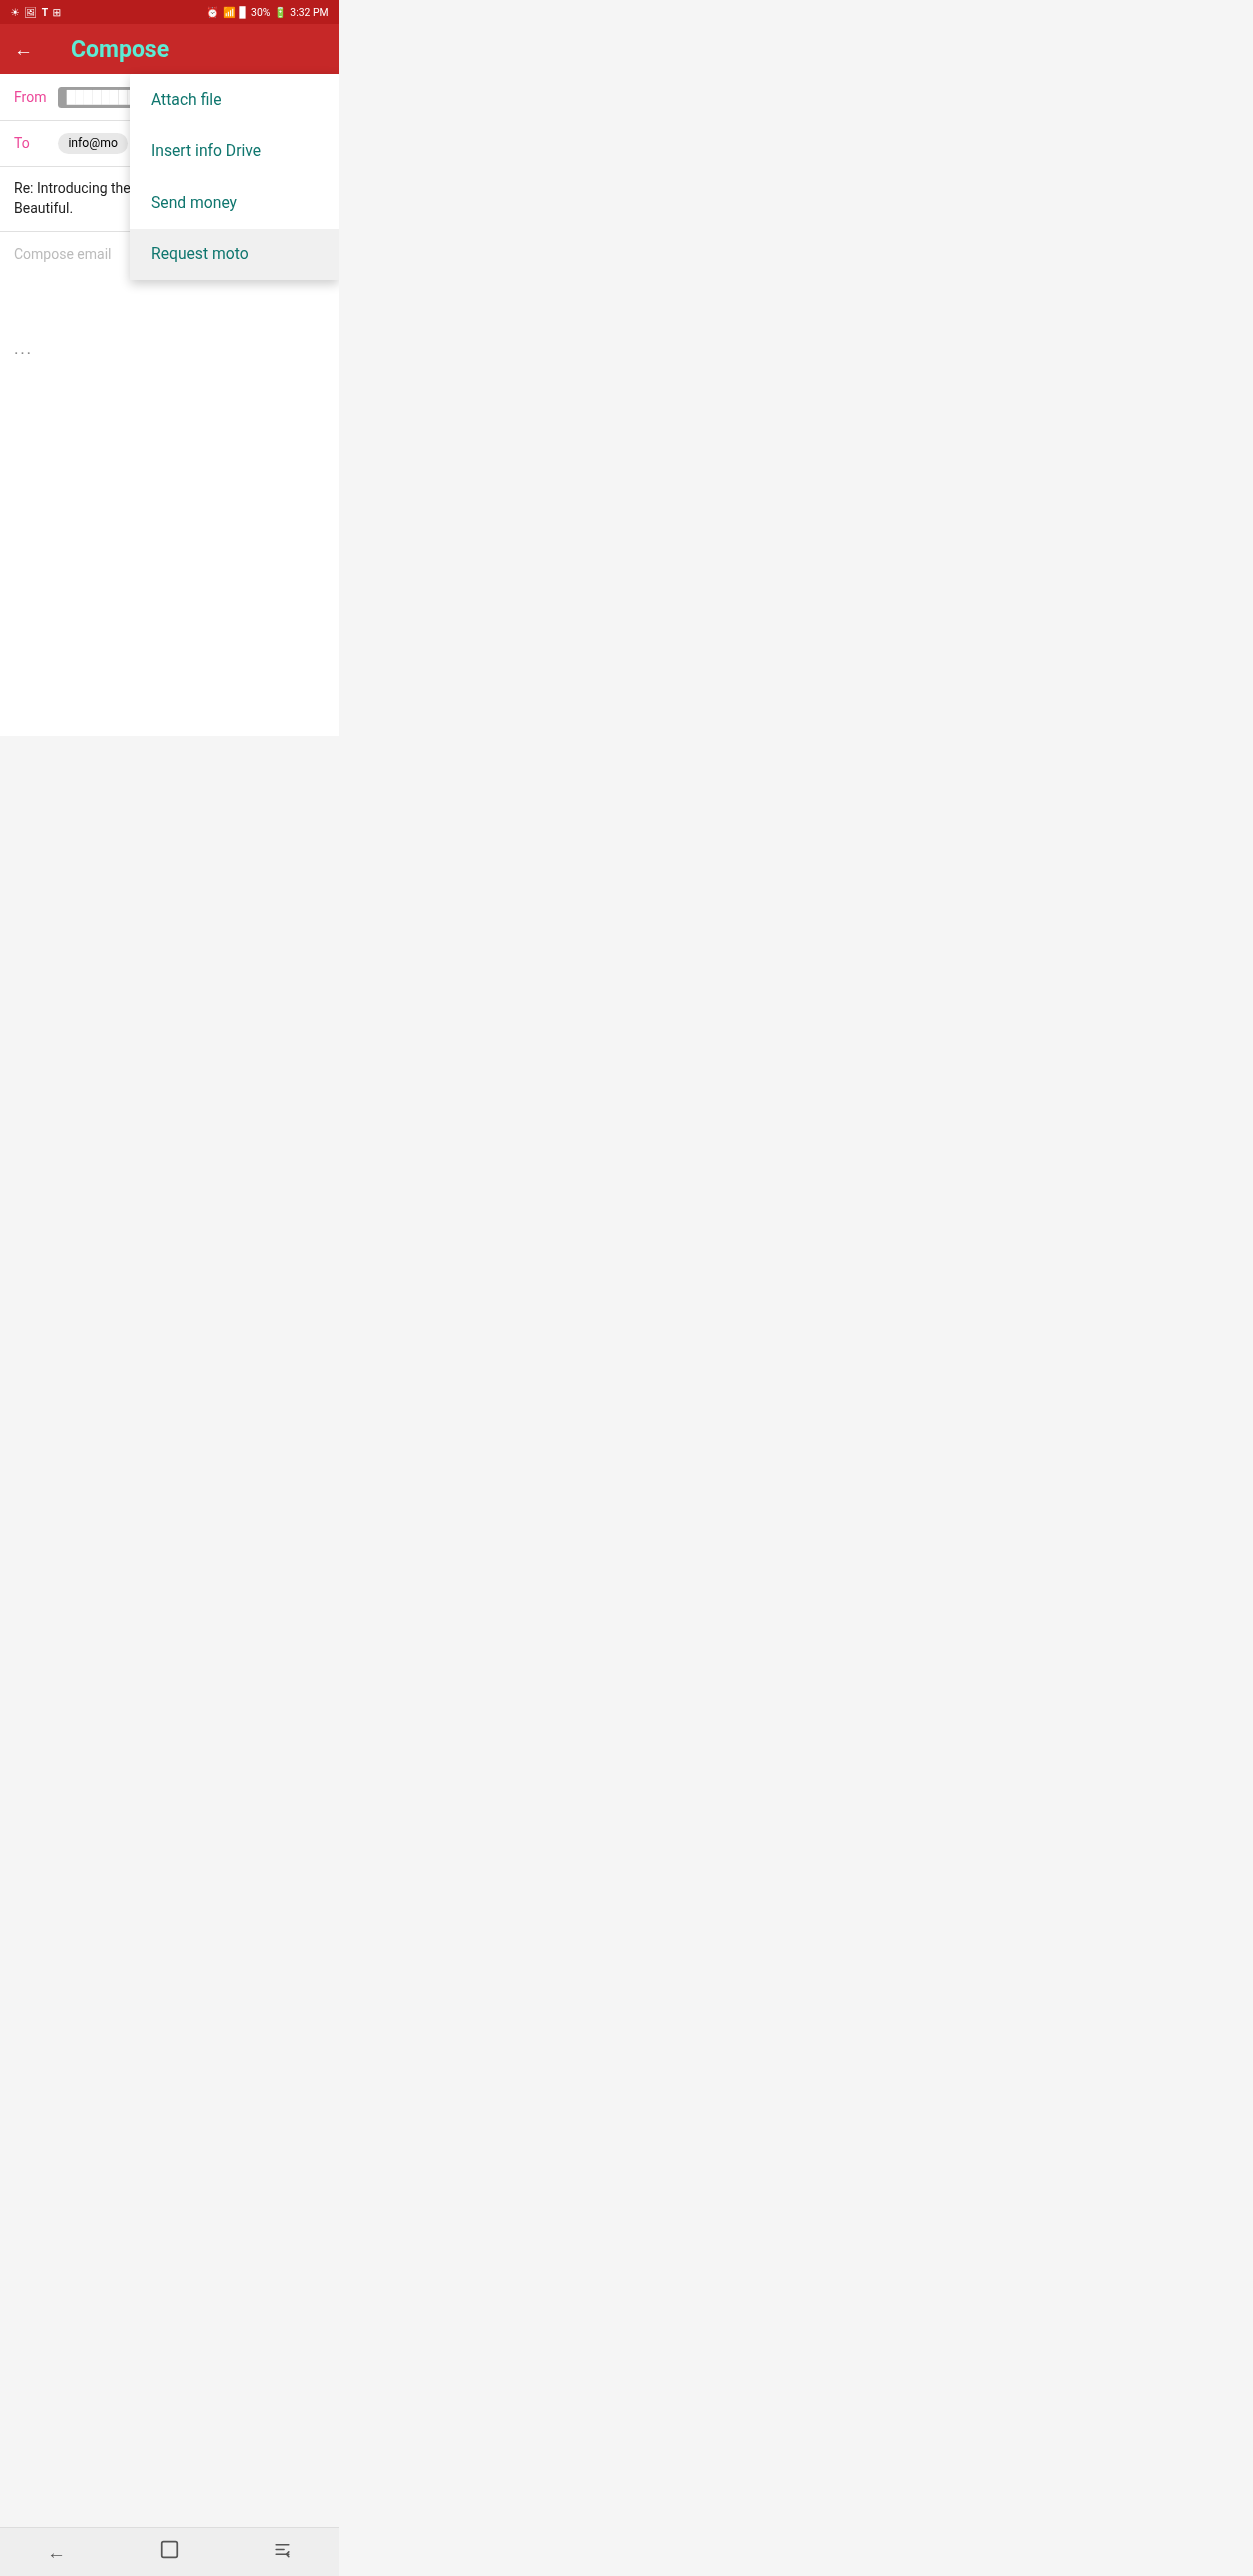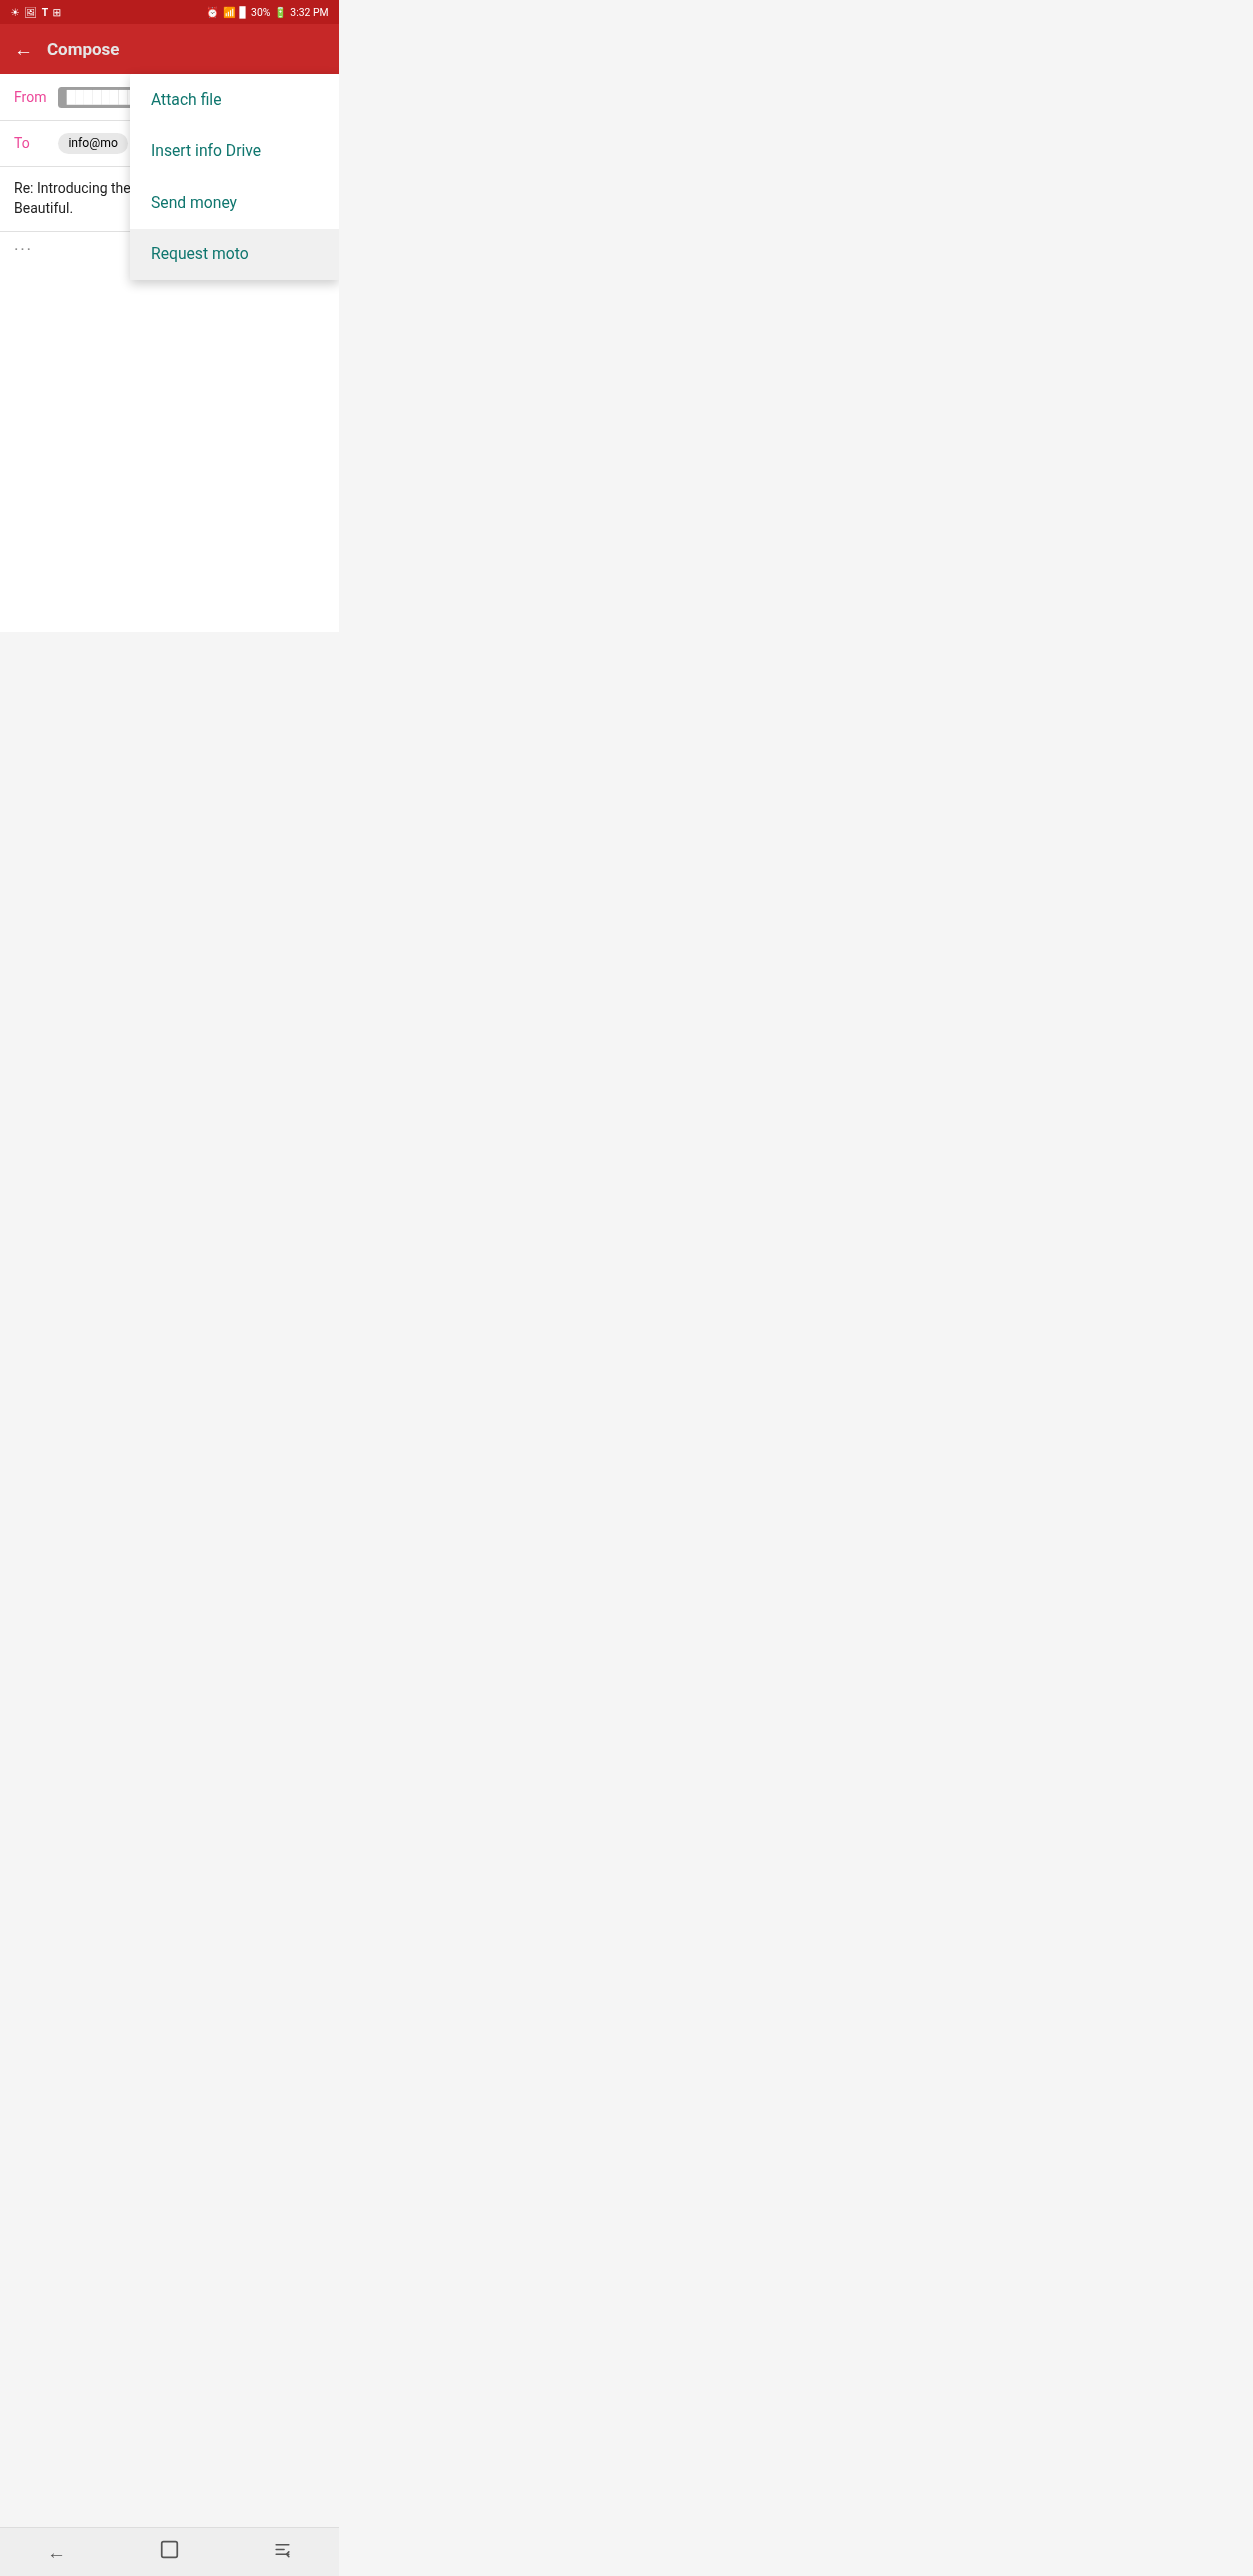--- a/index.html
+++ b/index.html
@@ -49,24 +49,25 @@
       gap: 14px;
     }
 
     .app-bar-back {
       color: white;
       font-size: 19px;
       cursor: pointer;
     }
 
     .app-bar-title {
-      color: #e5e5e5;
-      font-size: 17px;
+      color: #5eead4;
+      font-size: 23px;
       font-weight: bold;
       flex: 1;
+      margin-left: 24px;
     }
 
     
     .compose-form {
       background: white;
       position: relative;
     }
 
     .form-row {
       display: flex;
@@ -223,20 +224,23 @@
       <span class="form-label">To</span>
       <span class="to-chip">
         <span>info@mo</span>
       </span>
     </div>
 
     <div class="subject-row">
       <span class="subject-text">Re: Introducing the new moto x4. Tough. Smart. Beautiful.</span>
     </div>
 
+    <div class="compose-body">
+      <span class="compose-placeholder">Compose email</span>
+    </div>
 
     <div class="ellipsis">···</div>
   </div>
 
   <div class="dropdown-menu">
     <div class="menu-item">
       <span>Attach file</span>
     </div>
     <div class="menu-item">
       <span>Insert info Drive</span>

